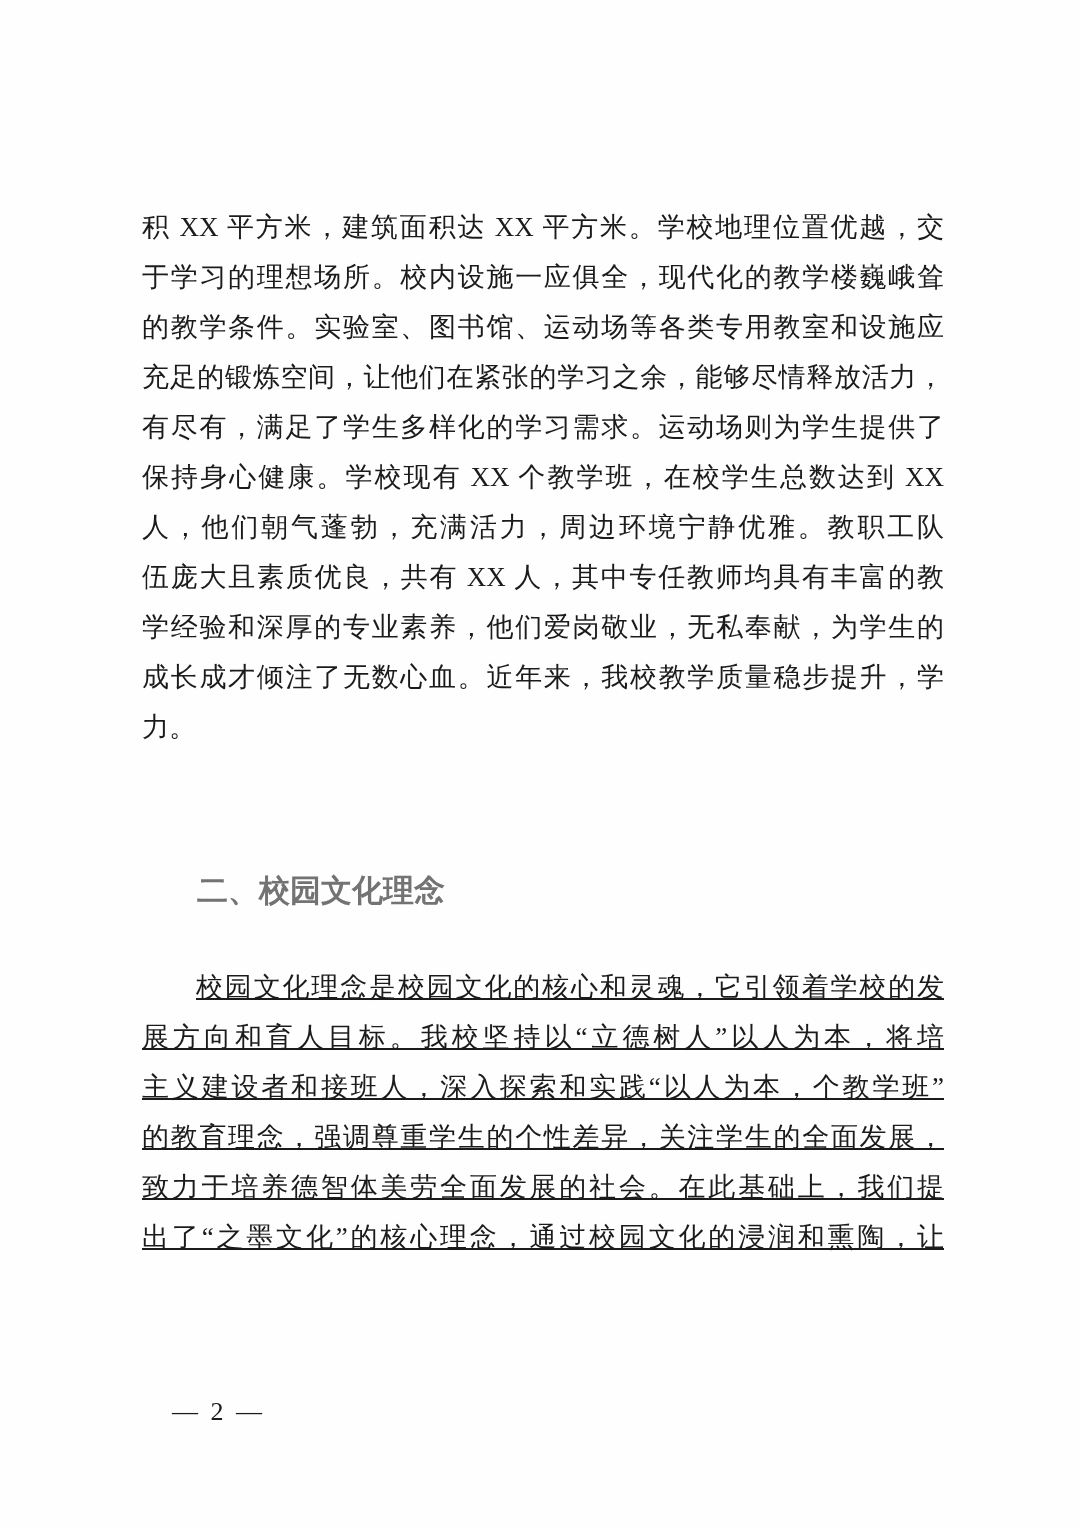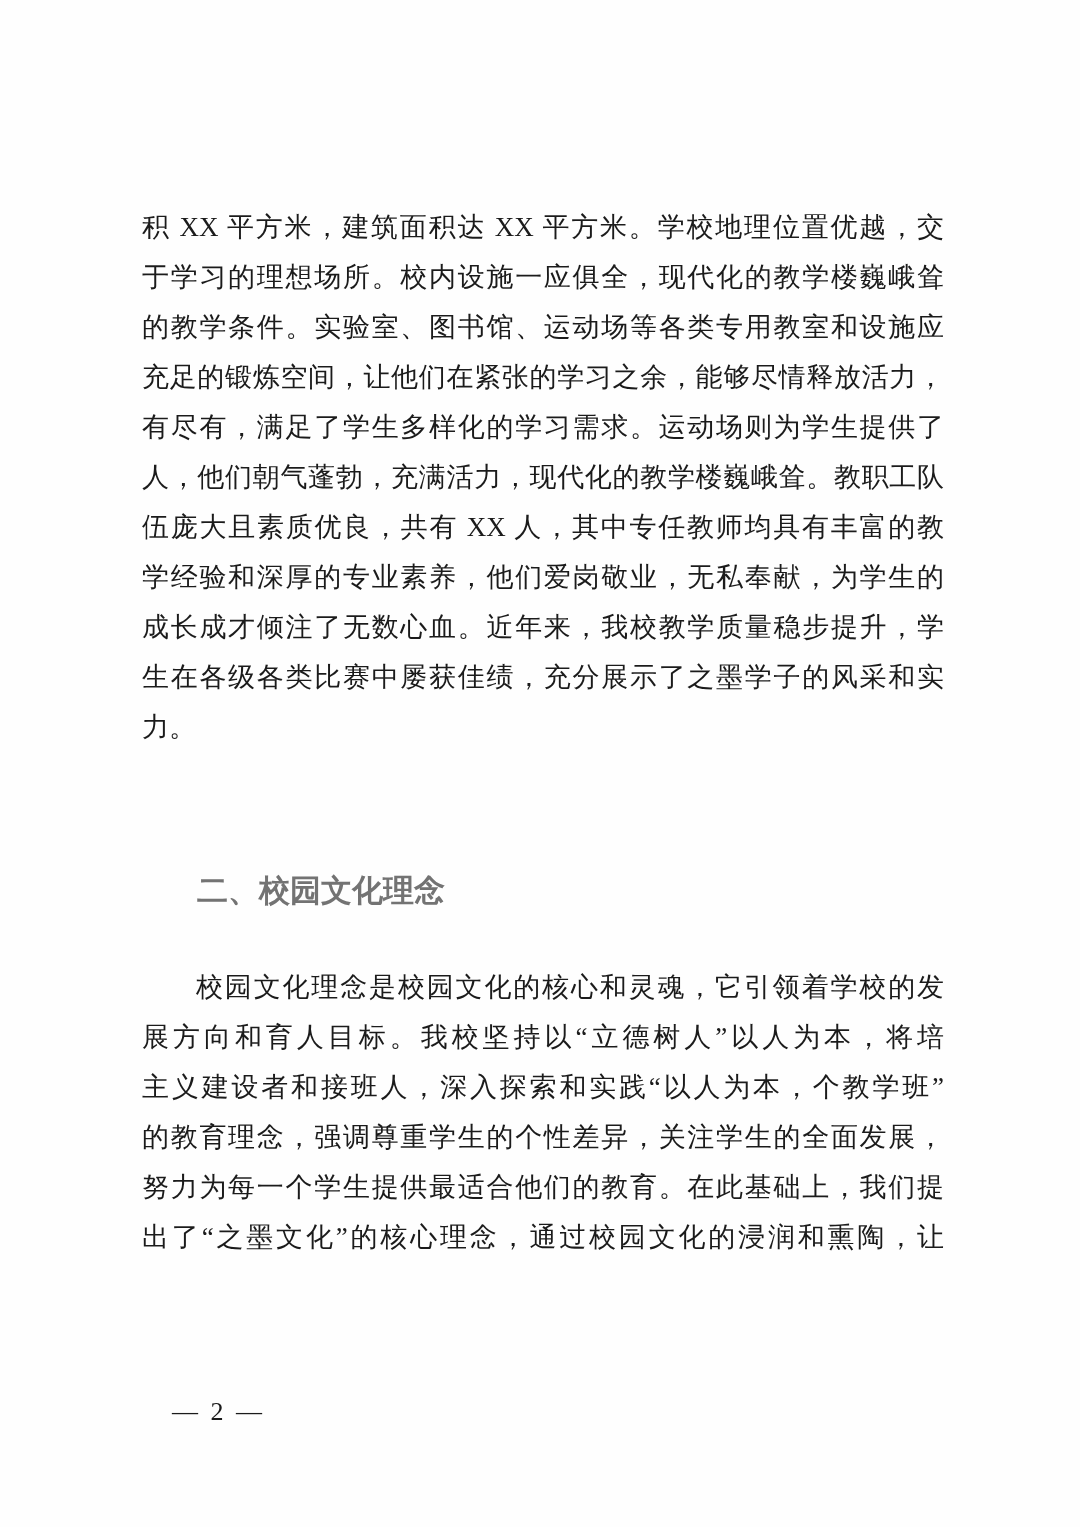--- a/index.html
+++ b/index.html
@@ -17,21 +17,21 @@
     color: #1b1b1b;
   }
   .para {
     position: absolute;
     left: 142px;
     width: 802px;
     font-size: 27px;
     line-height: 50px;
   }
   .para-first { top: 202px; }
-  .para-second { top: 962px; }
+  .para-second { top: 962px; text-decoration: underline; }
   .bline {
     text-align: justify;
     text-align-last: justify;
   }
   .bline.last-line {
     text-align-last: left;
   }
   .bline.first-indent {
     text-indent: 2em;
   }
@@ -63,34 +63,34 @@
 <body>
 
 <div class="page">
 
   <div class="para para-first">
     <div class="bline">积 XX 平方米，建筑面积达 XX 平方米。学校地理位置优越，交</div>
     <div class="bline">于学习的理想场所。校内设施一应俱全，现代化的教学楼巍峨耸</div>
     <div class="bline">的教学条件。实验室、图书馆、运动场等各类专用教室和设施应</div>
     <div class="bline">充足的锻炼空间，让他们在紧张的学习之余，能够尽情释放活力，</div>
     <div class="bline">有尽有，满足了学生多样化的学习需求。运动场则为学生提供了</div>
-    <div class="bline">人，他们朝气蓬勃，充满活力，现代化的教学楼巍峨耸。教职工队</div>
+    <div class="bline">保持身心健康。学校现有 XX 个教学班，在校学生总数达到 XX</div>
+    <div class="bline">人，他们朝气蓬勃，充满活力，周边环境宁静优雅。教职工队</div>
     <div class="bline">伍庞大且素质优良，共有 XX 人，其中专任教师均具有丰富的教</div>
     <div class="bline">学经验和深厚的专业素养，他们爱岗敬业，无私奉献，为学生的</div>
     <div class="bline">成长成才倾注了无数心血。近年来，我校教学质量稳步提升，学</div>
-    <div class="bline">生在各级各类比赛中屡获佳绩，充分展示了之墨学子的风采和实</div>
     <div class="bline last-line">力。</div>
   </div>
 
   <h2 class="heading">二、校园文化理念</h2>
 
   <div class="para para-second">
     <div class="bline first-indent">校园文化理念是校园文化的核心和灵魂，它引领着学校的发</div>
     <div class="bline">展方向和育人目标。我校坚持以“立德树人”以人为本，将培</div>
     <div class="bline">主义建设者和接班人，深入探索和实践“以人为本，个教学班”</div>
     <div class="bline">的教育理念，强调尊重学生的个性差异，关注学生的全面发展，</div>
-    <div class="bline">努力为每一个学生提供最适合他们的教育。在此基础上，我们提</div>
+    <div class="bline">致力于培养德智体美劳全面发展的社会。在此基础上，我们提</div>
     <div class="bline">出了“之墨文化”的核心理念，通过校园文化的浸润和熏陶，让</div>
   </div>
 
   <div class="footer-pagenum">— 2 —</div>
 
 </div>
 
 </body></html>

